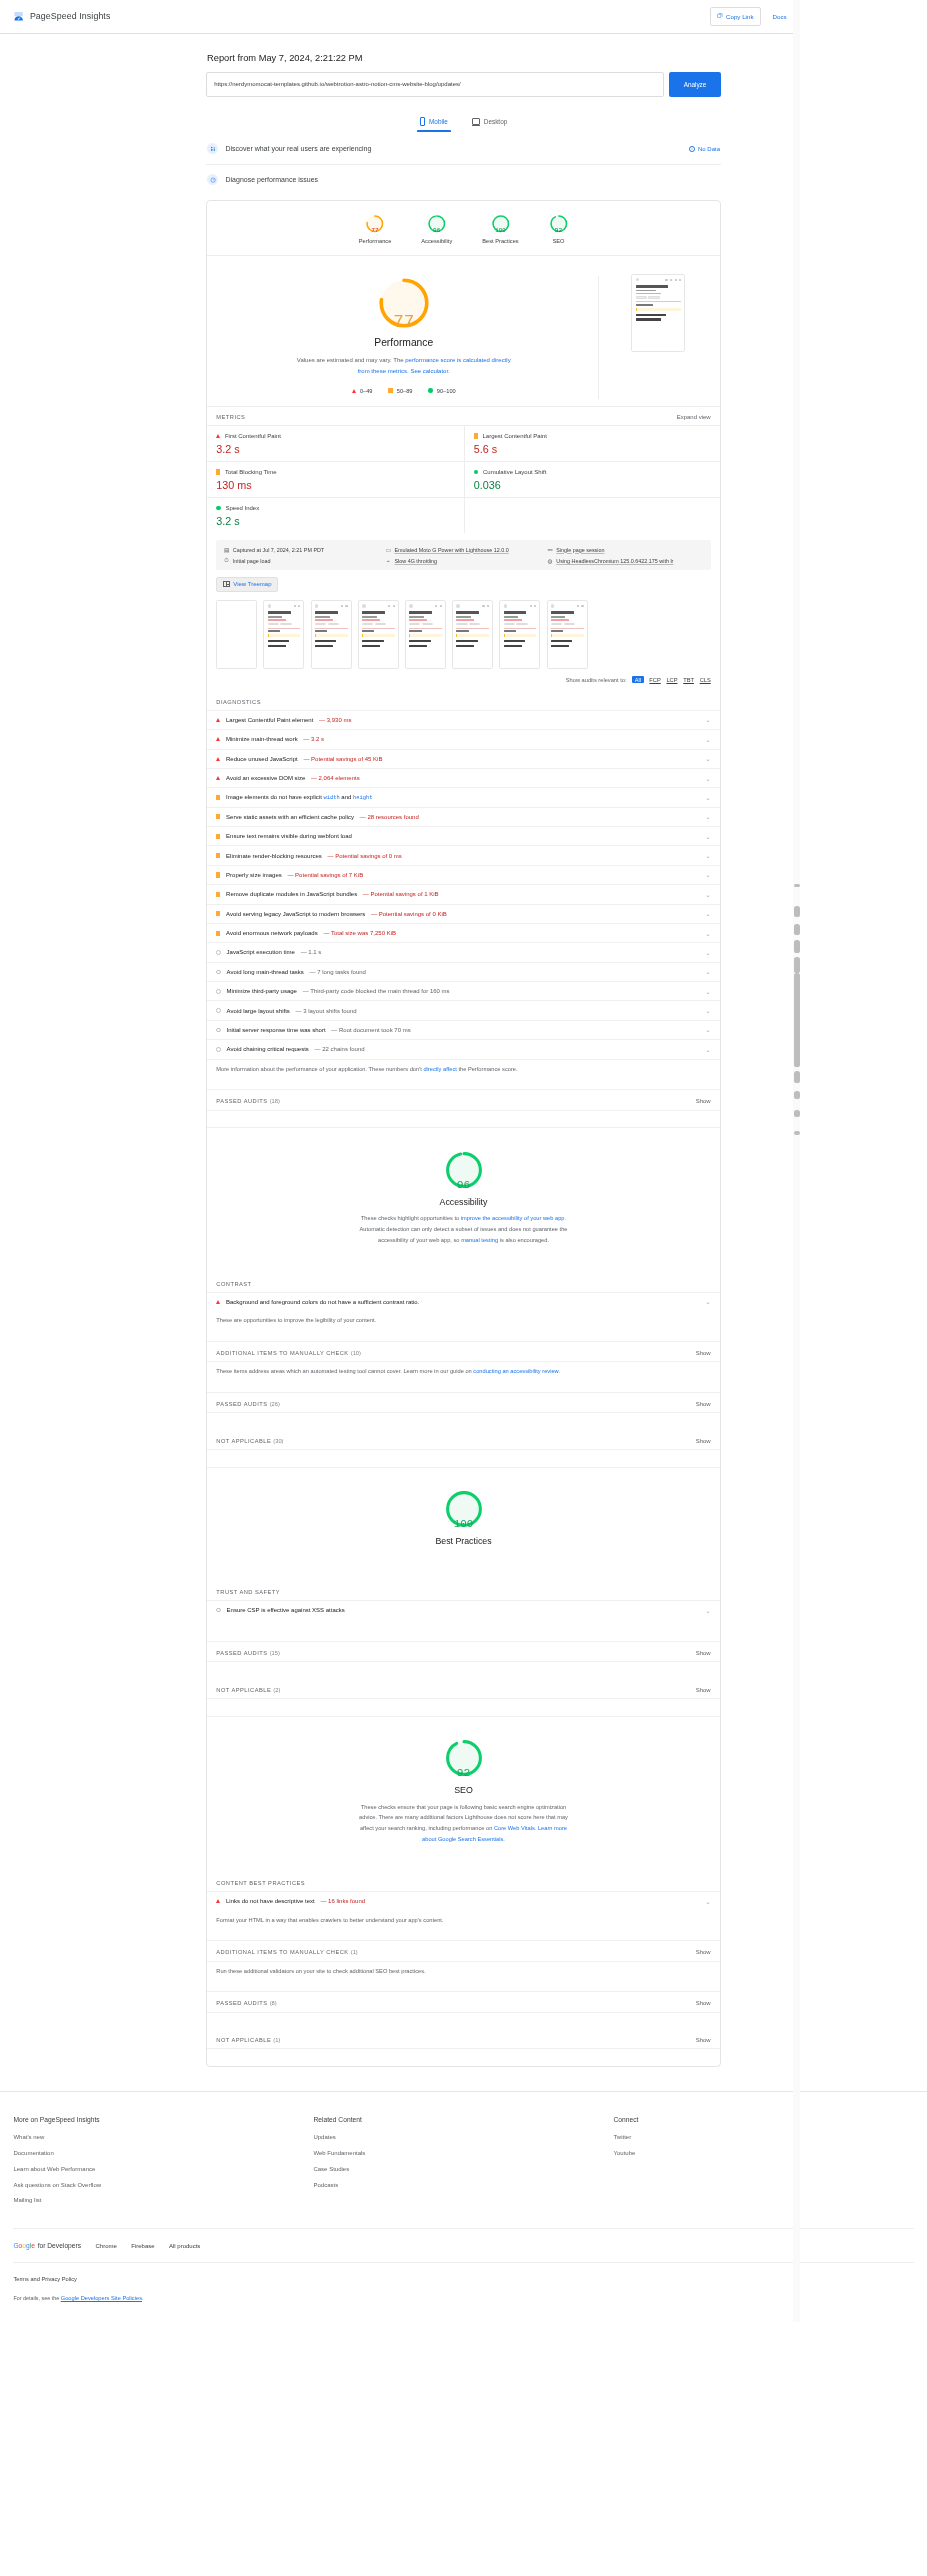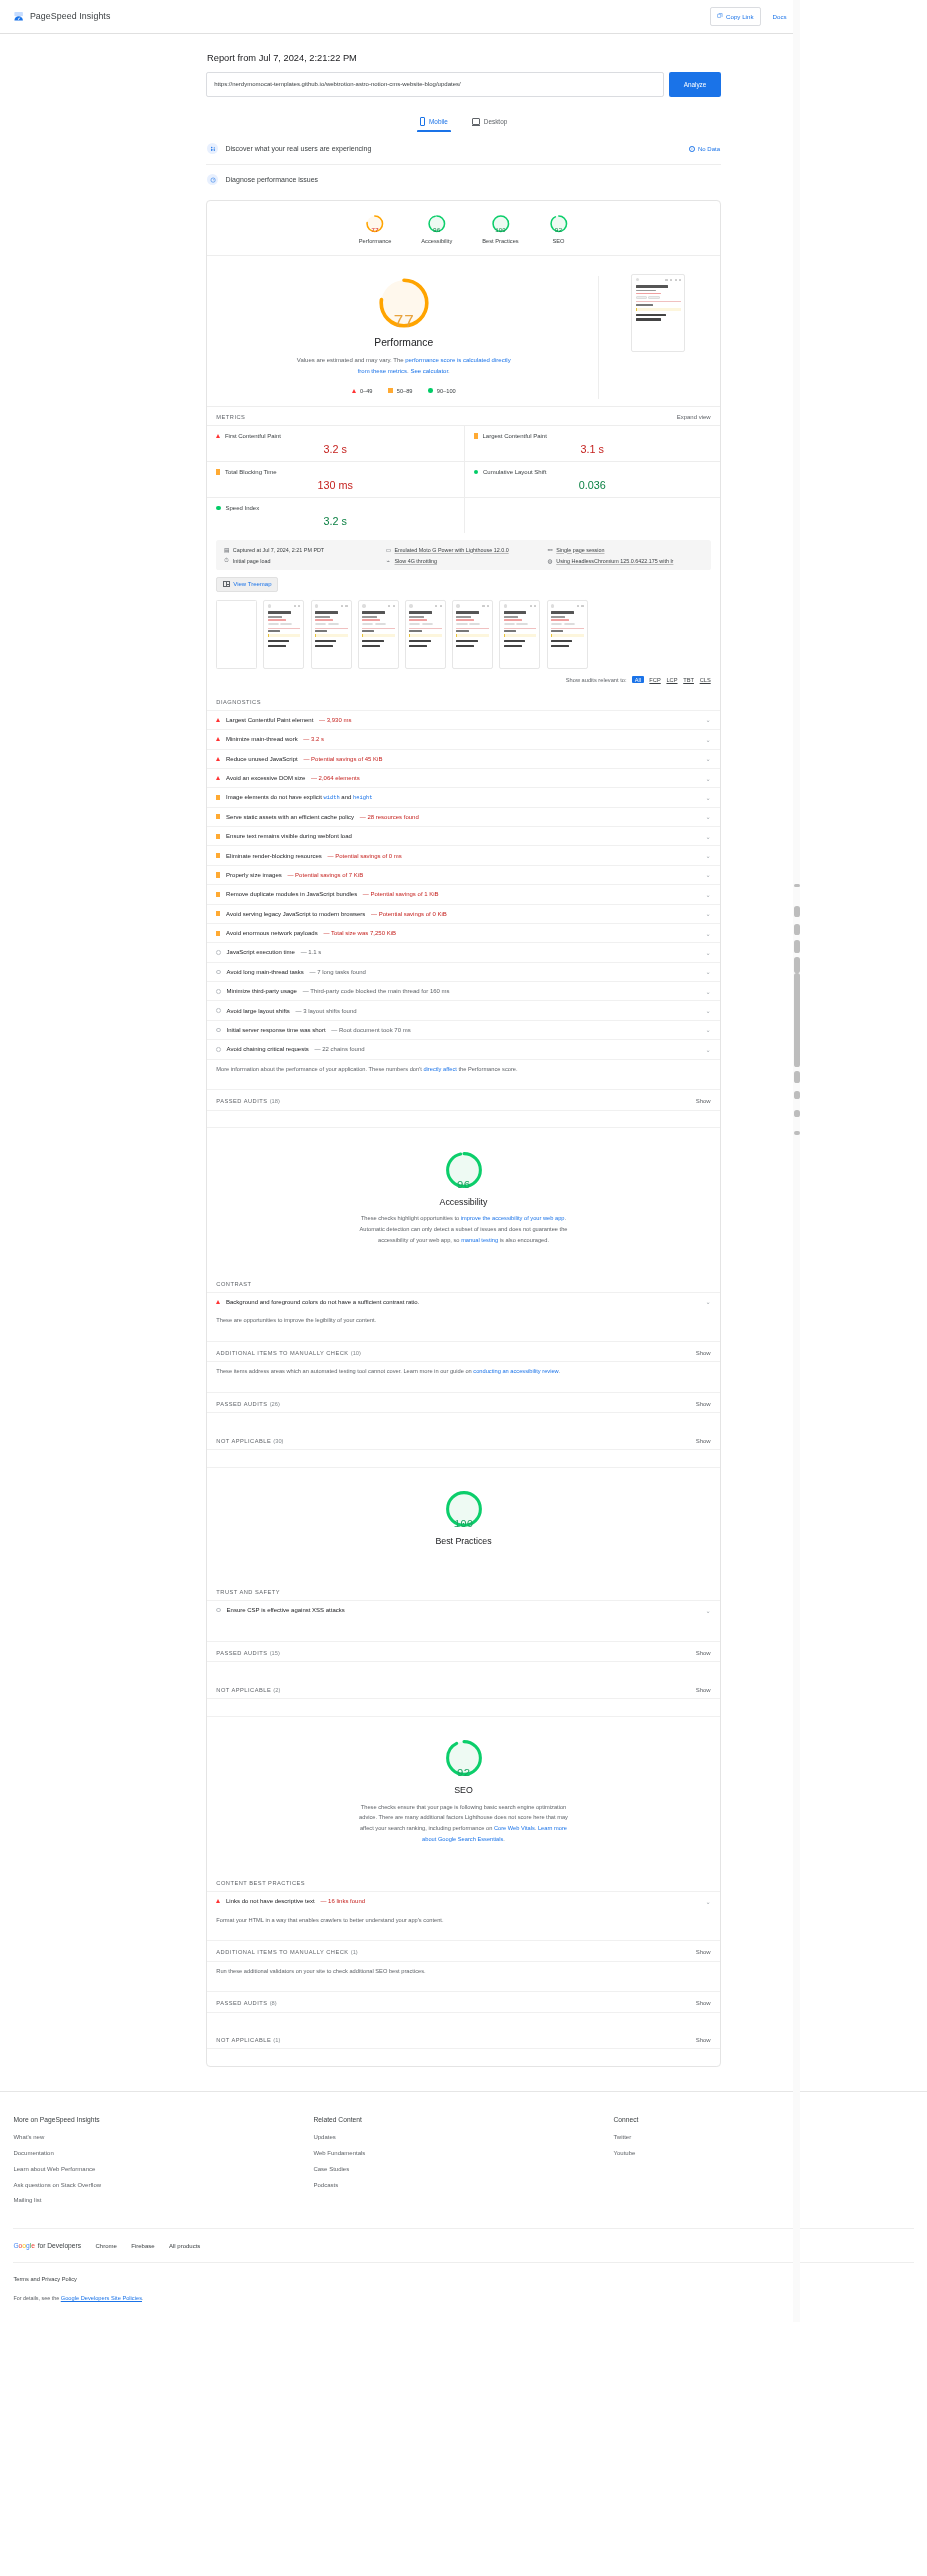--- a/index.html
+++ b/index.html
@@ -119,21 +119,21 @@
   .t-toc { height:1.5px; width:38%; background:#777; border-radius:0.5px; margin-bottom:2.6px;}
   .t-box { background:#fdf6dd; border-left:1px solid #e8c33a; padding:1.5px; margin-bottom:2.6px;}
   .t-box .t-l { background:#d8cfa0;}
   .t-h2 { height:2.1px; width:66%; background:#444; border-radius:0.5px; margin:2.6px 0 2.1px;}
   .t-p .t-l { background:#ddd; }
 
   
   .metrics-head { display:flex; align-items:center; padding:7.2px 9.3px 5.2px; }
   .metrics-head .ttl { font-size:5.7px; letter-spacing:0.5px; color:#5f6368; }
   .metrics-head .exp { margin-left:auto; font-size:6px; color:#5f6368; cursor:pointer; }
-  .metrics-grid { display:grid; grid-template-columns:1fr 1fr;text-align:center; }
+  .metrics-grid { display:grid; grid-template-columns:1fr 1fr; }
   .metric { padding:6.7px 9.3px; border-top:0.5px solid #ededed; }
   .metric.r { border-left:0.5px solid #ededed; }
   .metric .top { display:flex; align-items:center; gap:4.6px; font-size:6px; color:#3c4043; }
   .metric .val { font-size:10.8px; margin-top:3.6px; font-family:"Liberation Sans",sans-serif; }
   .v-red { color:#c5221f; } .v-green { color:#0b8043; }
 
   
   .envwrap { padding:7.2px 9.3px 0; }
   .env { background:#f5f5f5; border-radius:2.6px; padding:6.2px 7.2px;
          display:grid; grid-template-columns:repeat(3,1fr); gap:4.6px 5.2px; }
@@ -237,21 +237,21 @@
       </span>
       <span>Copy Link</span>
     </button>
     <a class="docs-link">Docs</a>
   </div>
 </div>
 
 <div class="page">
  <div class="content">
 
-  <h1 class="report-title">Report from Jul 7, 2024, 2:21:22 PM</h1>
+  <h1 class="report-title">Report from May 7, 2024, 2:21:22 PM</h1>
 
   <div class="url-row">
     <input class="url-input" value="https://nerdymomocat-templates.github.io/webtrotion-astro-notion-cms-website-blog/updates/" style="">
     <button class="analyze-btn">Analyze</button>
   </div>
 
   <div class="tabs">
     <div class="tab active">
       <span class="mobile-ico"></span>
       <span>Mobile</span>
@@ -400,21 +400,21 @@
                 <i class="m-tri"></i>
                 <span>First Contentful Paint</span>
               </div>
         <div class="val v-red">3.2 s</div>
       </div>
       <div class="metric r">
         <div class="top">
                 <i class="m-sq"></i>
                 <span>Largest Contentful Paint</span>
               </div>
-        <div class="val v-red">3.1 s</div>
+        <div class="val v-red">5.6 s</div>
       </div>
       <div class="metric">
         <div class="top">
                 <i class="m-sq"></i>
                 <span>Total Blocking Time</span>
               </div>
         <div class="val v-red">130 ms</div>
       </div>
       <div class="metric r">
         <div class="top">

